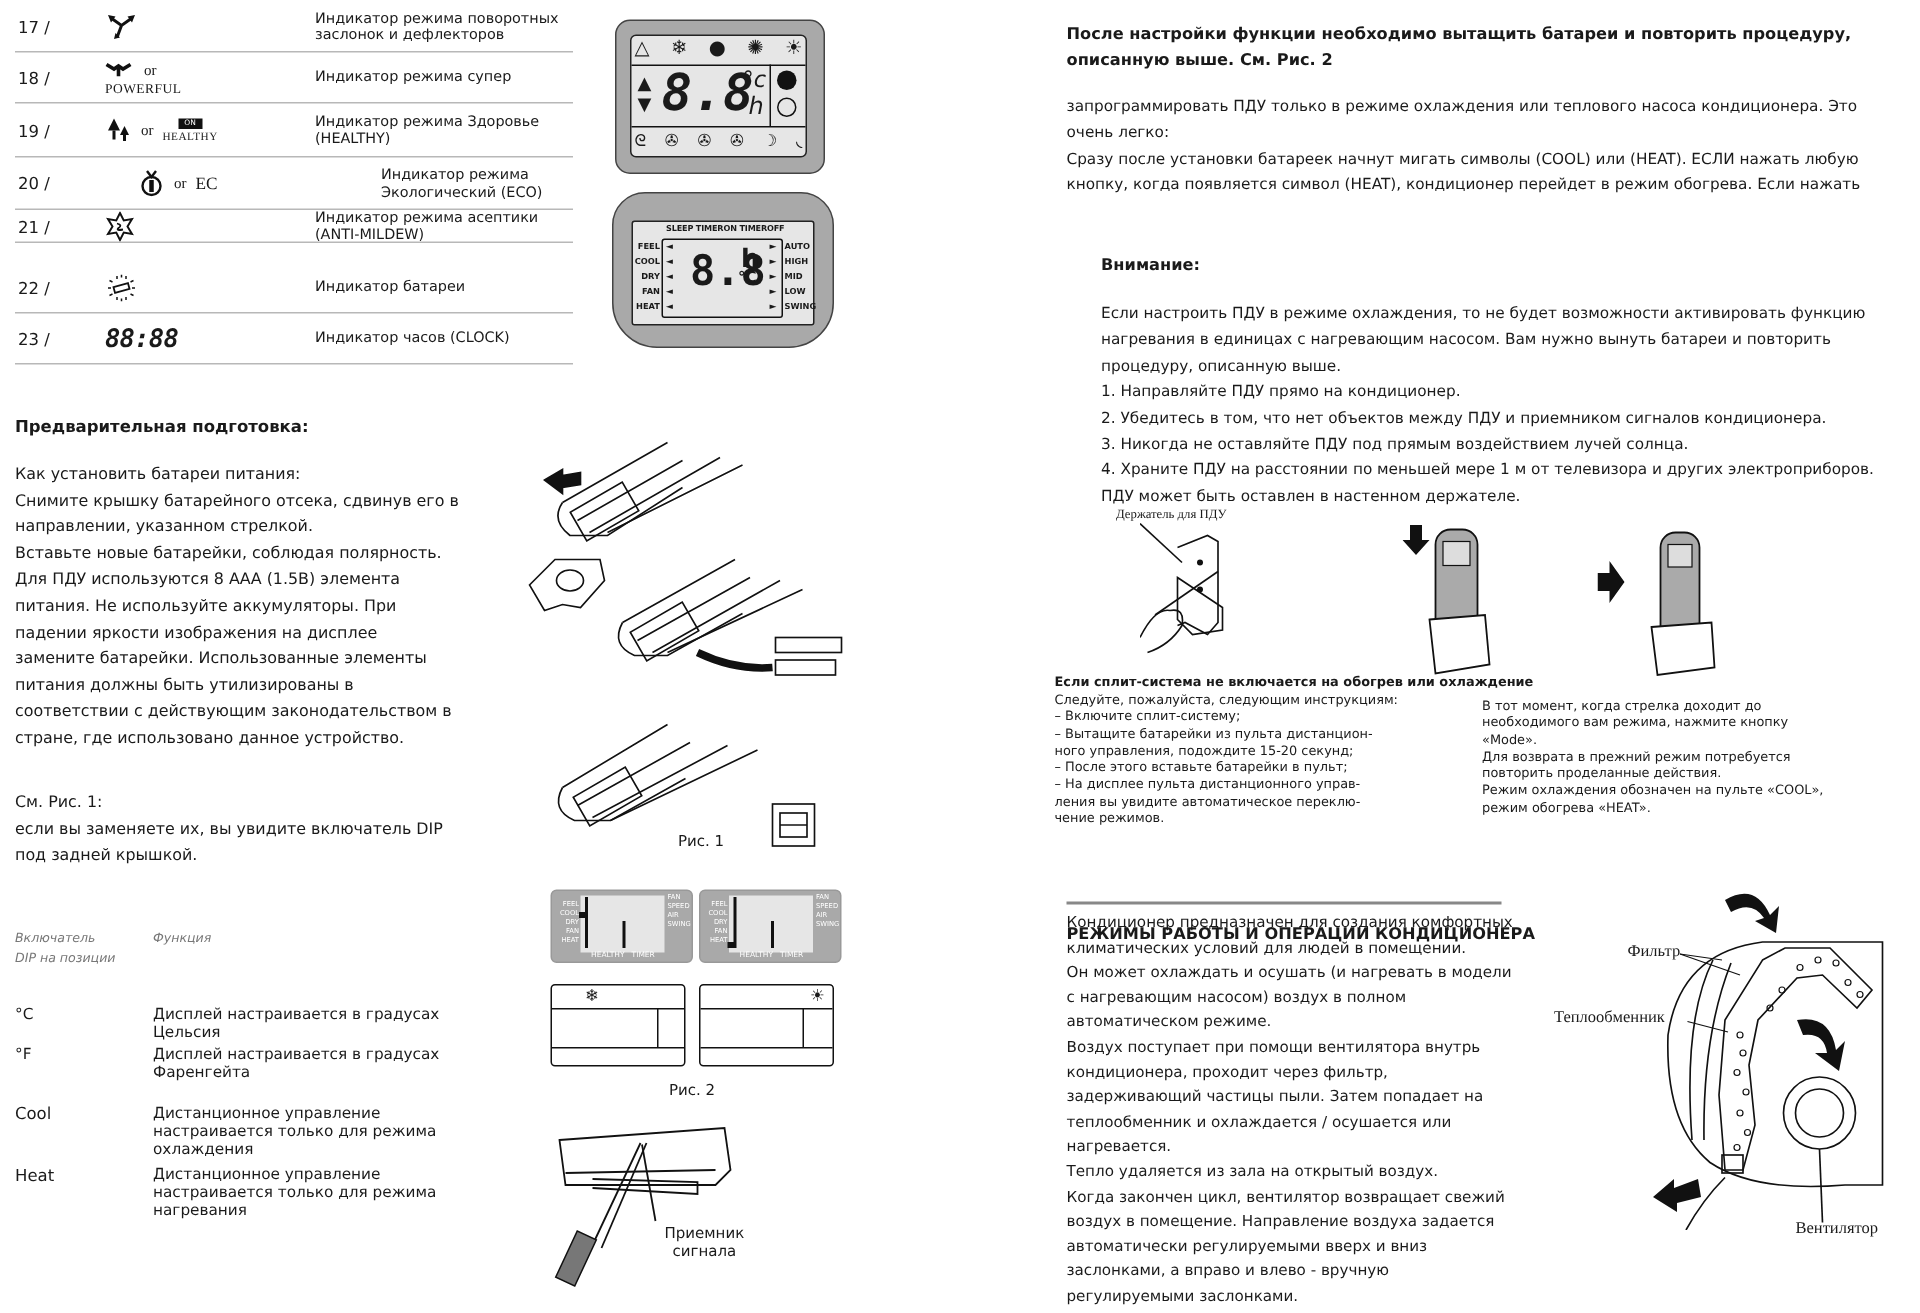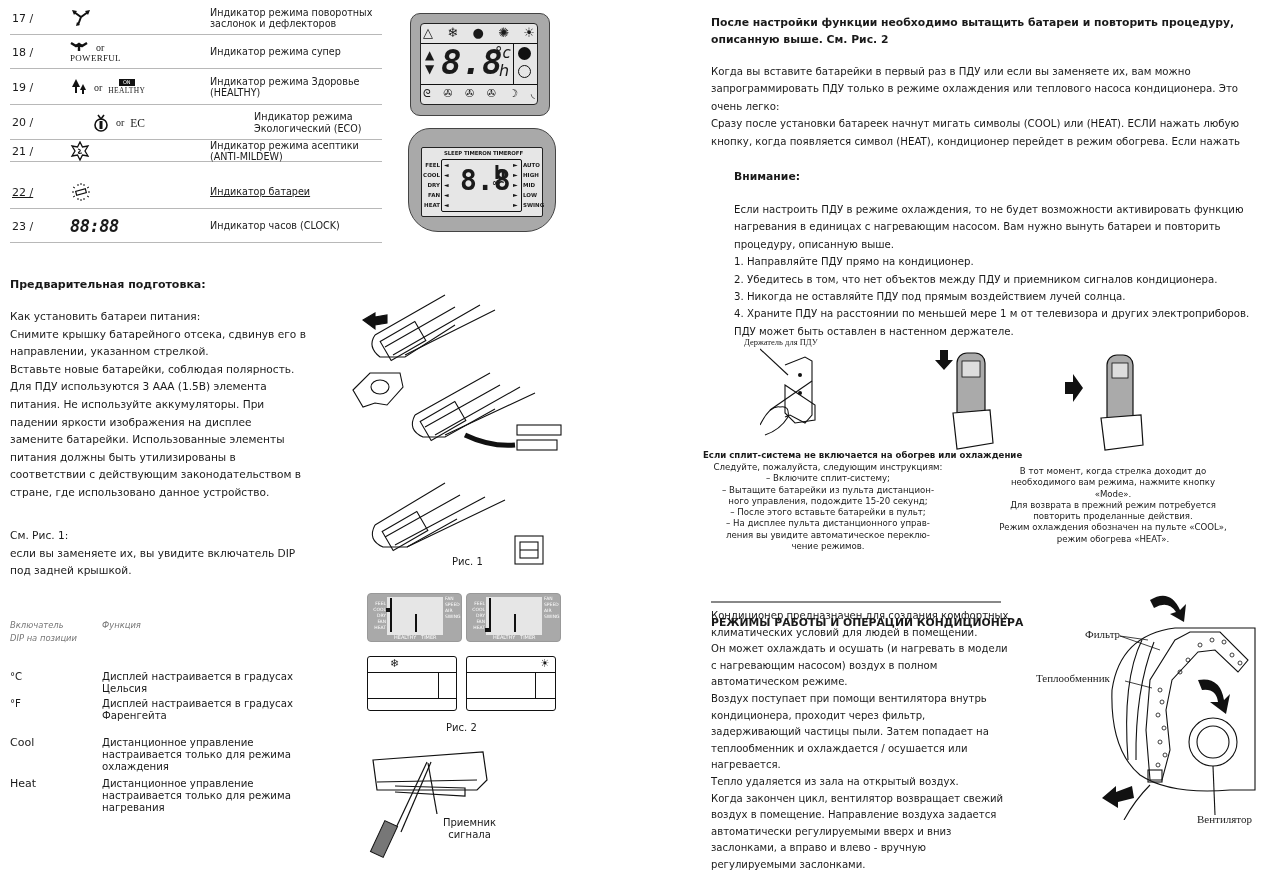--- a/index.html
+++ b/index.html
@@ -17,21 +17,21 @@
   .small-caps { font-family: "Liberation Serif", serif; font-size: 9px; letter-spacing: 0.3px; }
 
   
   .lcd-outer { position: absolute; background: #a9a9a9; border: 1.5px solid #444; border-radius: 10px; }
   .lcd-inner { position: absolute; background: #e6e6e6; border: 1.5px solid #222; border-radius: 4px; }
   .seg { font-family: "DejaVu Sans Mono", monospace; font-weight: bold; font-style: italic; }
 
   h3.section { font-weight: bold; font-size: 11px; }
   .p { font-size: 10.6px; line-height: 17.6px; }
   .p-right { font-size: 10.2px; line-height: 17.4px; }
-  .small { font-size: 8.6px; line-height: 11.3px; text-align: center; }
+  .small { font-size: 8.6px; line-height: 11.3px; }
 
   .dip-row { position: absolute; left: 10px; width: 320px; display: flex; font-size: 10.2px; line-height: 12px; }
   .dip-key { width: 92px; }
   .dip-val { flex: 1; }
   .hr { position: absolute; height: 1.5px; background: #888; }
 </style>
 </head>
 <body>
 
 <div class="ind-row" style="top:2px;height:33px;">
@@ -92,21 +92,21 @@
 <div class="ind-row" style="top:141px;height:21px;">
   <span class="ind-num">21 /</span>
   <span class="ind-icon">
     <svg width="20" height="20" viewBox="0 0 20 20">
         <polygon points="10,1 12.5,6 18,5 15,10 18,15 12.5,14 10,19 7.5,14 2,15 5,10 2,5 7.5,6" fill="none" stroke="#111" stroke-width="1.3"></polygon>
         <path d="M8 8 Q12 9 9 11 Q7 13 12 12" stroke="#111" stroke-width="1.2" fill="none"></path>
       </svg>
   </span>
   <span class="ind-desc">Индикатор режима асептики (ANTI-MILDEW)</span>
 </div>
-<div class="ind-row" style="top:176px;height:33px;text-decoration:underline;">
+<div class="ind-row" style="top:176px;height:33px;">
   <span class="ind-num">22 /</span>
   <span class="ind-icon">
     <svg width="22" height="18" viewBox="0 0 22 18">
         <rect x="6" y="7" width="10" height="4" fill="none" stroke="#111" stroke-width="1.2" transform="rotate(-15 11 9)"></rect>
         <g stroke="#111" stroke-width="1">
           <line x1="3" y1="4" x2="5" y2="5"></line>
           <line x1="2" y1="9" x2="4" y2="9"></line>
           <line x1="3" y1="14" x2="5" y2="13"></line>
           <line x1="19" y1="4" x2="17" y2="5"></line>
           <line x1="20" y1="9" x2="18" y2="9"></line>
@@ -184,21 +184,21 @@
     </div>
   </div>
 </div>
 
 <h3 class="section abs" style="left:10px;top:278px;">Предварительная подготовка:</h3>
 <div class="abs p" style="left:10px;top:308px;width:320px;">
   <div>Как установить батареи питания:</div>
   <div>Снимите крышку батарейного отсека, сдвинув его в</div>
   <div>направлении, указанном стрелкой.</div>
   <div>Вставьте новые батарейки, соблюдая полярность.</div>
-  <div>Для ПДУ используются 3 ААА (1.5В) элемента</div>
+  <div>Для ПДУ используются 8 ААА (1.5В) элемента</div>
   <div>питания. Не используйте аккумуляторы. При</div>
   <div>падении яркости изображения на дисплее</div>
   <div>замените батарейки. Использованные элементы</div>
   <div>питания должны быть утилизированы в</div>
   <div>соответствии с действующим законодательством в</div>
   <div>стране, где использовано данное устройство.</div>
 </div>
 <div class="abs p" style="left:10px;top:527px;width:320px;">
   <div>См. Рис. 1:</div>
   <div>если вы заменяете их, вы увидите включатель DIP</div>
@@ -328,21 +328,20 @@
 <div class="abs" style="left:443px;top:817px;font-size:10px;line-height:12px;text-align:center;">
   <div>Приемник</div>
   <div>сигнала</div>
 </div>
 
 <div class="abs" style="left:711px;top:14px;font-size:10.8px;font-weight:bold;line-height:17px;">
   <div>После настройки функции необходимо вытащить батареи и повторить процедуру,</div>
   <div>описанную выше. См. Рис. 2</div>
 </div>
 <div class="abs p-right" style="left:711px;top:63px;width:570px;">
-  <div>Когда вы вставите батарейки в первый раз в ПДУ или если вы заменяете их, вам можно</div>
   <div>запрограммировать ПДУ только в режиме охлаждения или теплового насоса кондиционера. Это</div>
   <div>очень легко:</div>
   <div>Сразу после установки батареек начнут мигать символы (COOL) или (HEAT). ЕСЛИ нажать любую</div>
   <div>кнопку, когда появляется символ (HEAT), кондиционер перейдет в режим обогрева. Если нажать</div>
 </div>
 
 <div class="abs" style="left:734px;top:170px;font-size:10.8px;font-weight:bold;">Внимание:</div>
 <div class="abs p-right" style="left:734px;top:201px;width:540px;">
   <div>Если настроить ПДУ в режиме охлаждения, то не будет возможности активировать функцию</div>
   <div>нагревания в единицах с нагревающим насосом. Вам нужно вынуть батареи и повторить</div>

